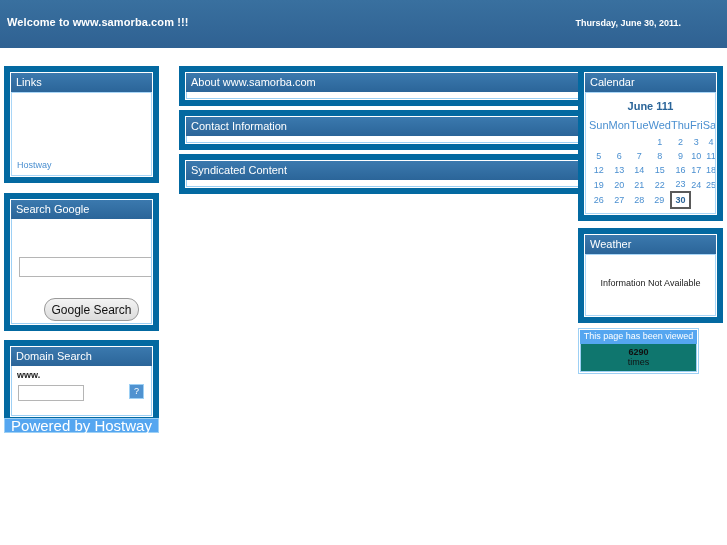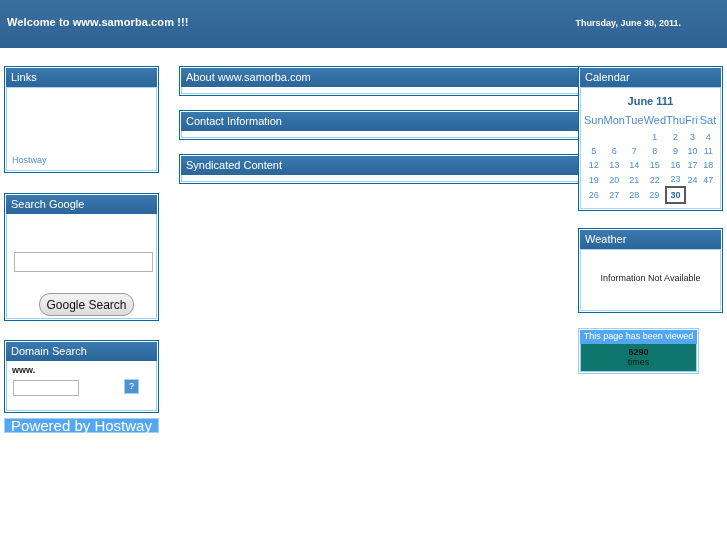--- a/index.html
+++ b/index.html
@@ -39,21 +39,21 @@
     right: 46px; top: 18px;
     color: #ffffff;
     font-size: 9px;
     font-weight: bold;
     white-space: nowrap;
   }
 
   
   .panel {
     position: absolute;
-    border: 1px solid #0369a1;
+    border: 6px solid #0369a1;
     background: #ffffff;
     padding: 1px;
   }
   .panel-head {
     height: 19px;
     line-height: 19px;
     background: #2e6da4;
     background-image: linear-gradient(to bottom, #3b79ae 0%, #2b6599 100%);
     color: #ffffff;
     font-size: 11px;
@@ -321,21 +321,21 @@
               <td>17</td>
               <td>18</td>
             </tr>
             <tr>
               <td>19</td>
               <td>20</td>
               <td>21</td>
               <td>22</td>
               <td>23</td>
               <td>24</td>
-              <td>47</td>
+              <td>25</td>
             </tr>
             <tr>
               <td>26</td>
               <td>27</td>
               <td>28</td>
               <td>29</td>
               <td class="today">30</td>
               <td></td>
               <td></td>
             </tr>

